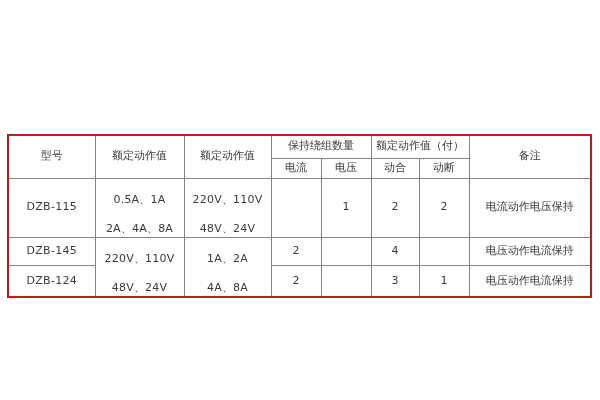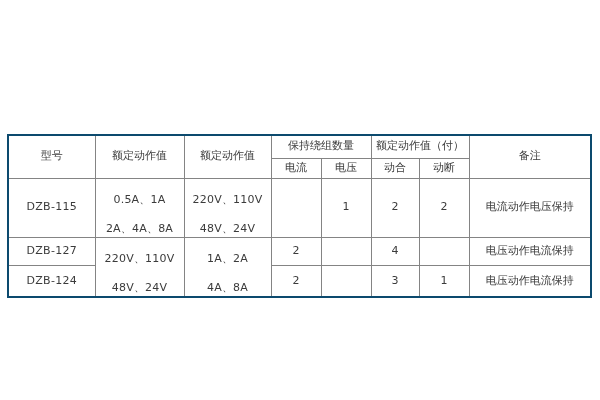--- a/index.html
+++ b/index.html
@@ -7,21 +7,21 @@
   body { font-family: "DejaVu Sans", "Liberation Sans", sans-serif; color: #3b3b3b; }
   .canvas { position: relative; width: 600px; height: 400px; background: #ffffff; overflow: hidden; }
 
   table.spec {
     position: absolute;
     left: 7px;
     top: 134px;
     width: 583px;
     border-collapse: collapse;
     table-layout: fixed;
-    border: 2px solid #0c4a6e;
+    border: 2px solid #b91c1c;
     background: #ffffff;
     padding-left: 46px;
   }
   table.spec td, table.spec th {
     border: 1px solid #848484;
     text-align: center;
     vertical-align: middle;
     font-weight: normal;
     font-size: 11px;
     color: #3b3b3b;
@@ -83,21 +83,21 @@
         <span>48V、24V</span>
       </td>
       <td class="val"></td>
       <td class="val">1</td>
       <td class="val">2</td>
       <td class="val">2</td>
       <td class="remark">电流动作电压保持</td>
     </tr>
 
     <tr class="row-127">
-      <td class="model">DZB-127</td>
+      <td class="model">DZB-145</td>
       <td class="val two-line" rowspan="2">
         <span>220V、110V</span>
         <span>48V、24V</span>
       </td>
       <td class="val two-line" rowspan="2">
         <span>1A、2A</span>
         <span>4A、8A</span>
       </td>
       <td class="val">2</td>
       <td class="val"></td>

